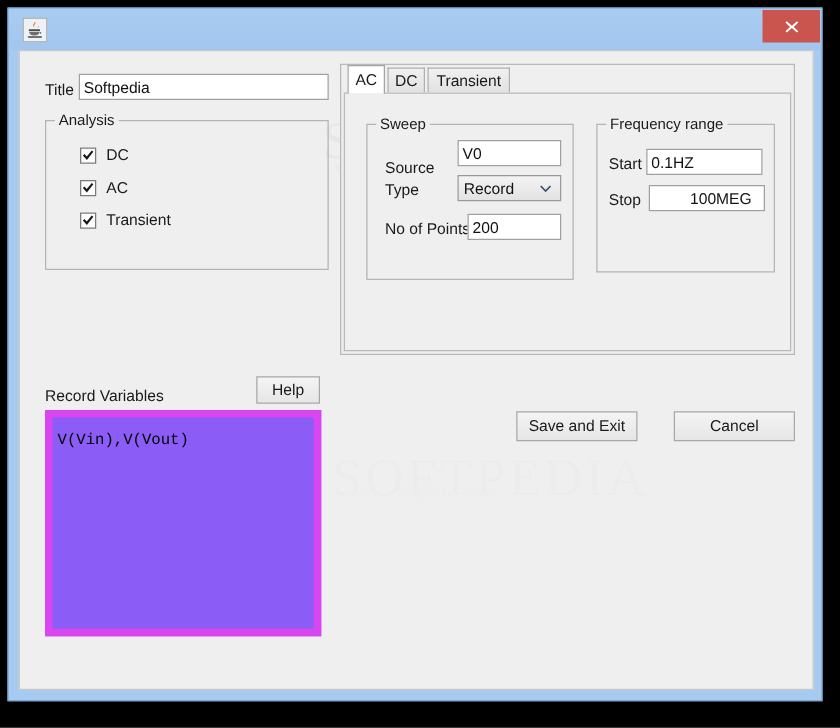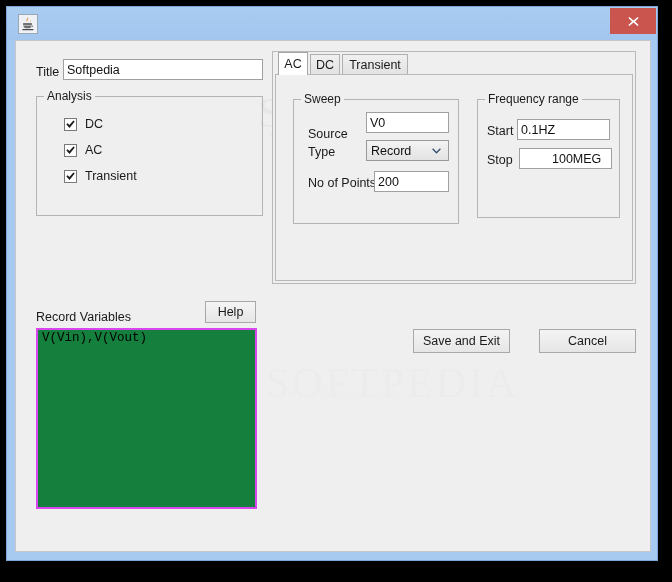--- a/index.html
+++ b/index.html
@@ -205,27 +205,27 @@
     right: 7px;
     top: 0;
     bottom: 0;
     display: flex;
     align-items: center;
   }
 
   
   .textarea {
     position: absolute;
-    background: #15803d;
-    border: 2px solid #d946ef;
+    background: #8b5cf6;
+    border: 6px solid #d946ef;
     box-sizing: border-box;
     font-family: "Liberation Mono", monospace;
     font-size: 12.5px;
     color: #000;
-    padding: 1px 4px;
+    padding: 11px 4px;
     cursor: text;
     overflow: hidden;
     white-space: pre;
   }
 
   
   .tabpane-outer {
     position: absolute;
     left: 256px;
     top: 10px;

